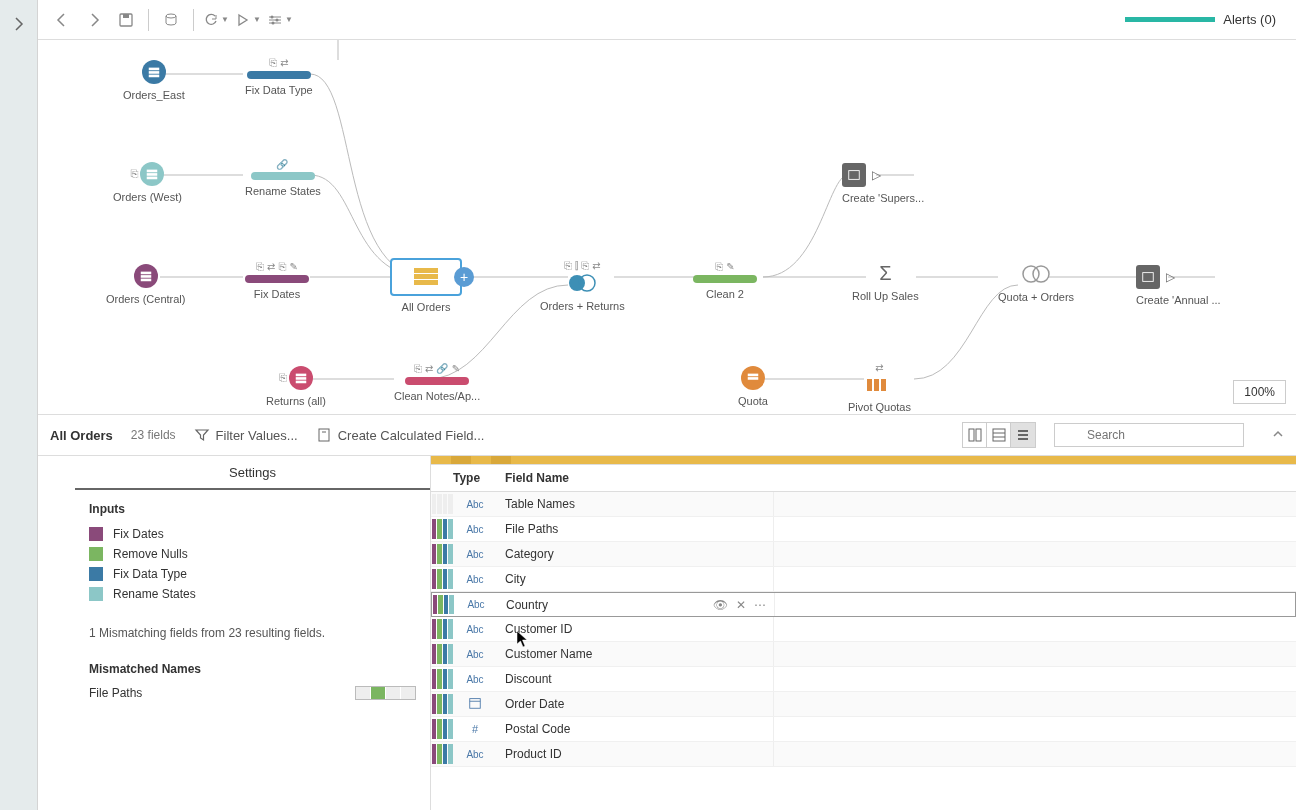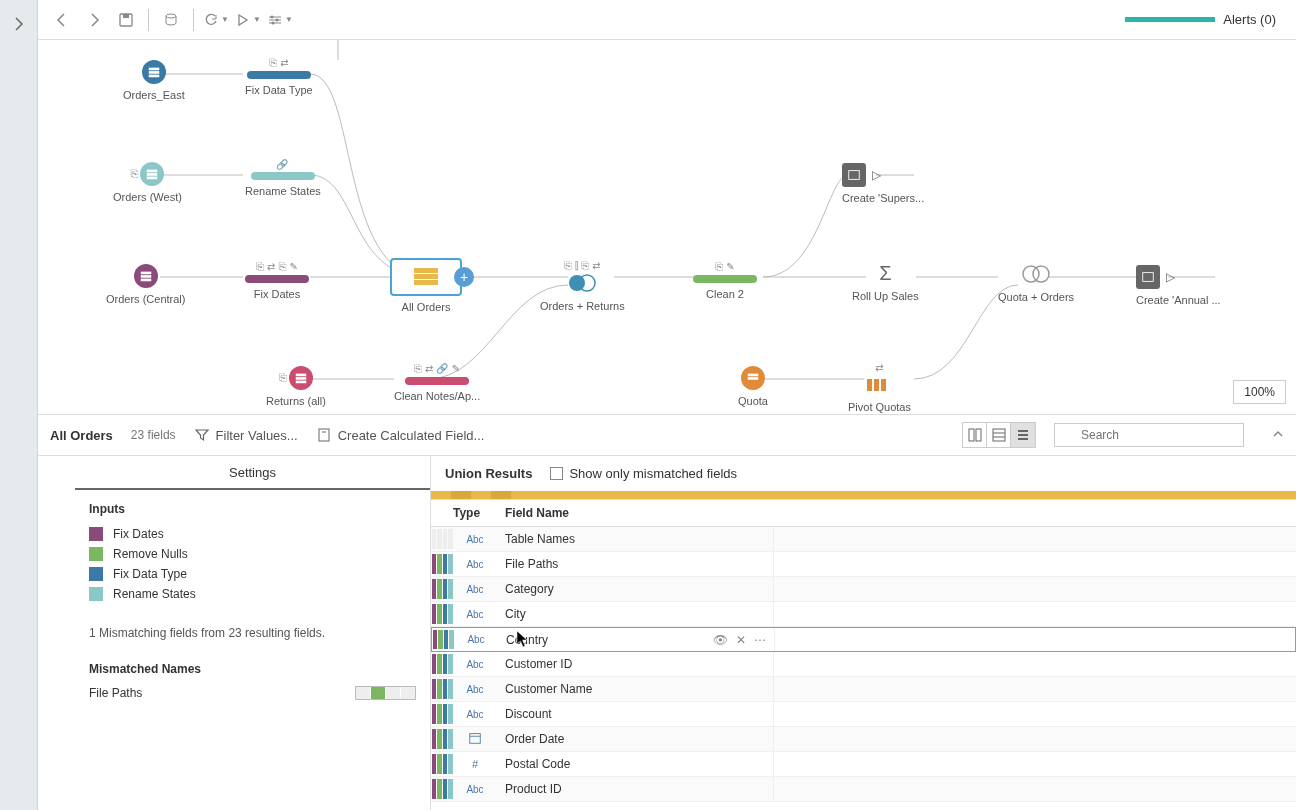--- a/index.html
+++ b/index.html
@@ -31,21 +31,21 @@
 .zoom { position: absolute; right: 10px; bottom: 10px; border: 1px solid #ccc; background: #fff; padding: 4px 10px; font-size: 12px; }
 
 .panel-header { height: 42px; border-top: 1px solid #ddd; border-bottom: 1px solid #ddd; display: flex; align-items: center; padding: 0 12px; gap: 18px; }
 .panel-title { font-weight: bold; font-size: 13px; }
 .panel-sub { color: #777; font-size: 12px; }
 .panel-action { display: flex; align-items: center; gap: 6px; color: #555; cursor: pointer; font-size: 13px; }
 .view-toggles { margin-left: auto; display: flex; border: 1px solid #ccc; }
 .view-toggle { width: 24px; height: 24px; display: flex; align-items: center; justify-content: center; border-right: 1px solid #ccc; cursor: pointer; }
 .view-toggle:last-child { border-right: none; }
 .view-toggle.active { background: #e0e0e0; }
-.search-box { display: flex; align-items: center; border: 1px solid #ccc; padding: 3px 8px; gap: 18px; width: 190px; }
+.search-box { display: flex; align-items: center; border: 1px solid #ccc; padding: 3px 8px; gap: 24px; width: 190px; }
 .search-box input { border: none; outline: none; flex: 1; font-size: 12px; }
 .collapse-btn { margin-left: 10px; color: #777; cursor: pointer; }
 
 .bottom { display: flex; height: 354px; }
 .left-pane { width: 356px; border-right: 1px solid #ddd; display: flex; flex-direction: column; margin-left: 37px; }
 .tabs { display: flex; height: 34px; }
 .tab { flex: 1; display: flex; align-items: center; justify-content: center; color: #666; cursor: pointer; font-size: 13px; }
 .tab.active { color: #333; border-bottom: 2px solid #666; font-weight: 500; }
 .tab-content { padding: 12px 14px; overflow: auto; flex: 1; }
 .section-title { font-weight: bold; font-size: 12px; margin-bottom: 8px; }
@@ -439,27 +439,20 @@
               <div class="mini-bar" style="background:#eee"></div>
               <div class="mini-bar" style="background:#7bb661"></div>
               <div class="mini-bar" style="background:#eee"></div>
               <div class="mini-bar" style="background:#eee"></div>
             </div>
           </div>
         </div>
       </div>
 
       <div class="right-pane">
-        <div class="union-head">
-          <span class="ur">Union Results</span>
-          <label style="display:flex;align-items:center;cursor:pointer">
-            <span class="checkbox"></span>
-            <span>Show only mismatched fields</span>
-          </label>
-        </div>
         <div class="color-strip">
           <div class="seg" style="background:#e8b94a"></div>
           <div class="seg" style="background:#d9a83a"></div>
           <div class="seg" style="background:#e8b94a"></div>
           <div class="seg" style="background:#d9a83a"></div>
           <div style="flex:1;background:#e8b94a"></div>
         </div>
         <div class="grid-head">
           <div class="col-bars"></div>
           <div class="col-type">Type</div>

